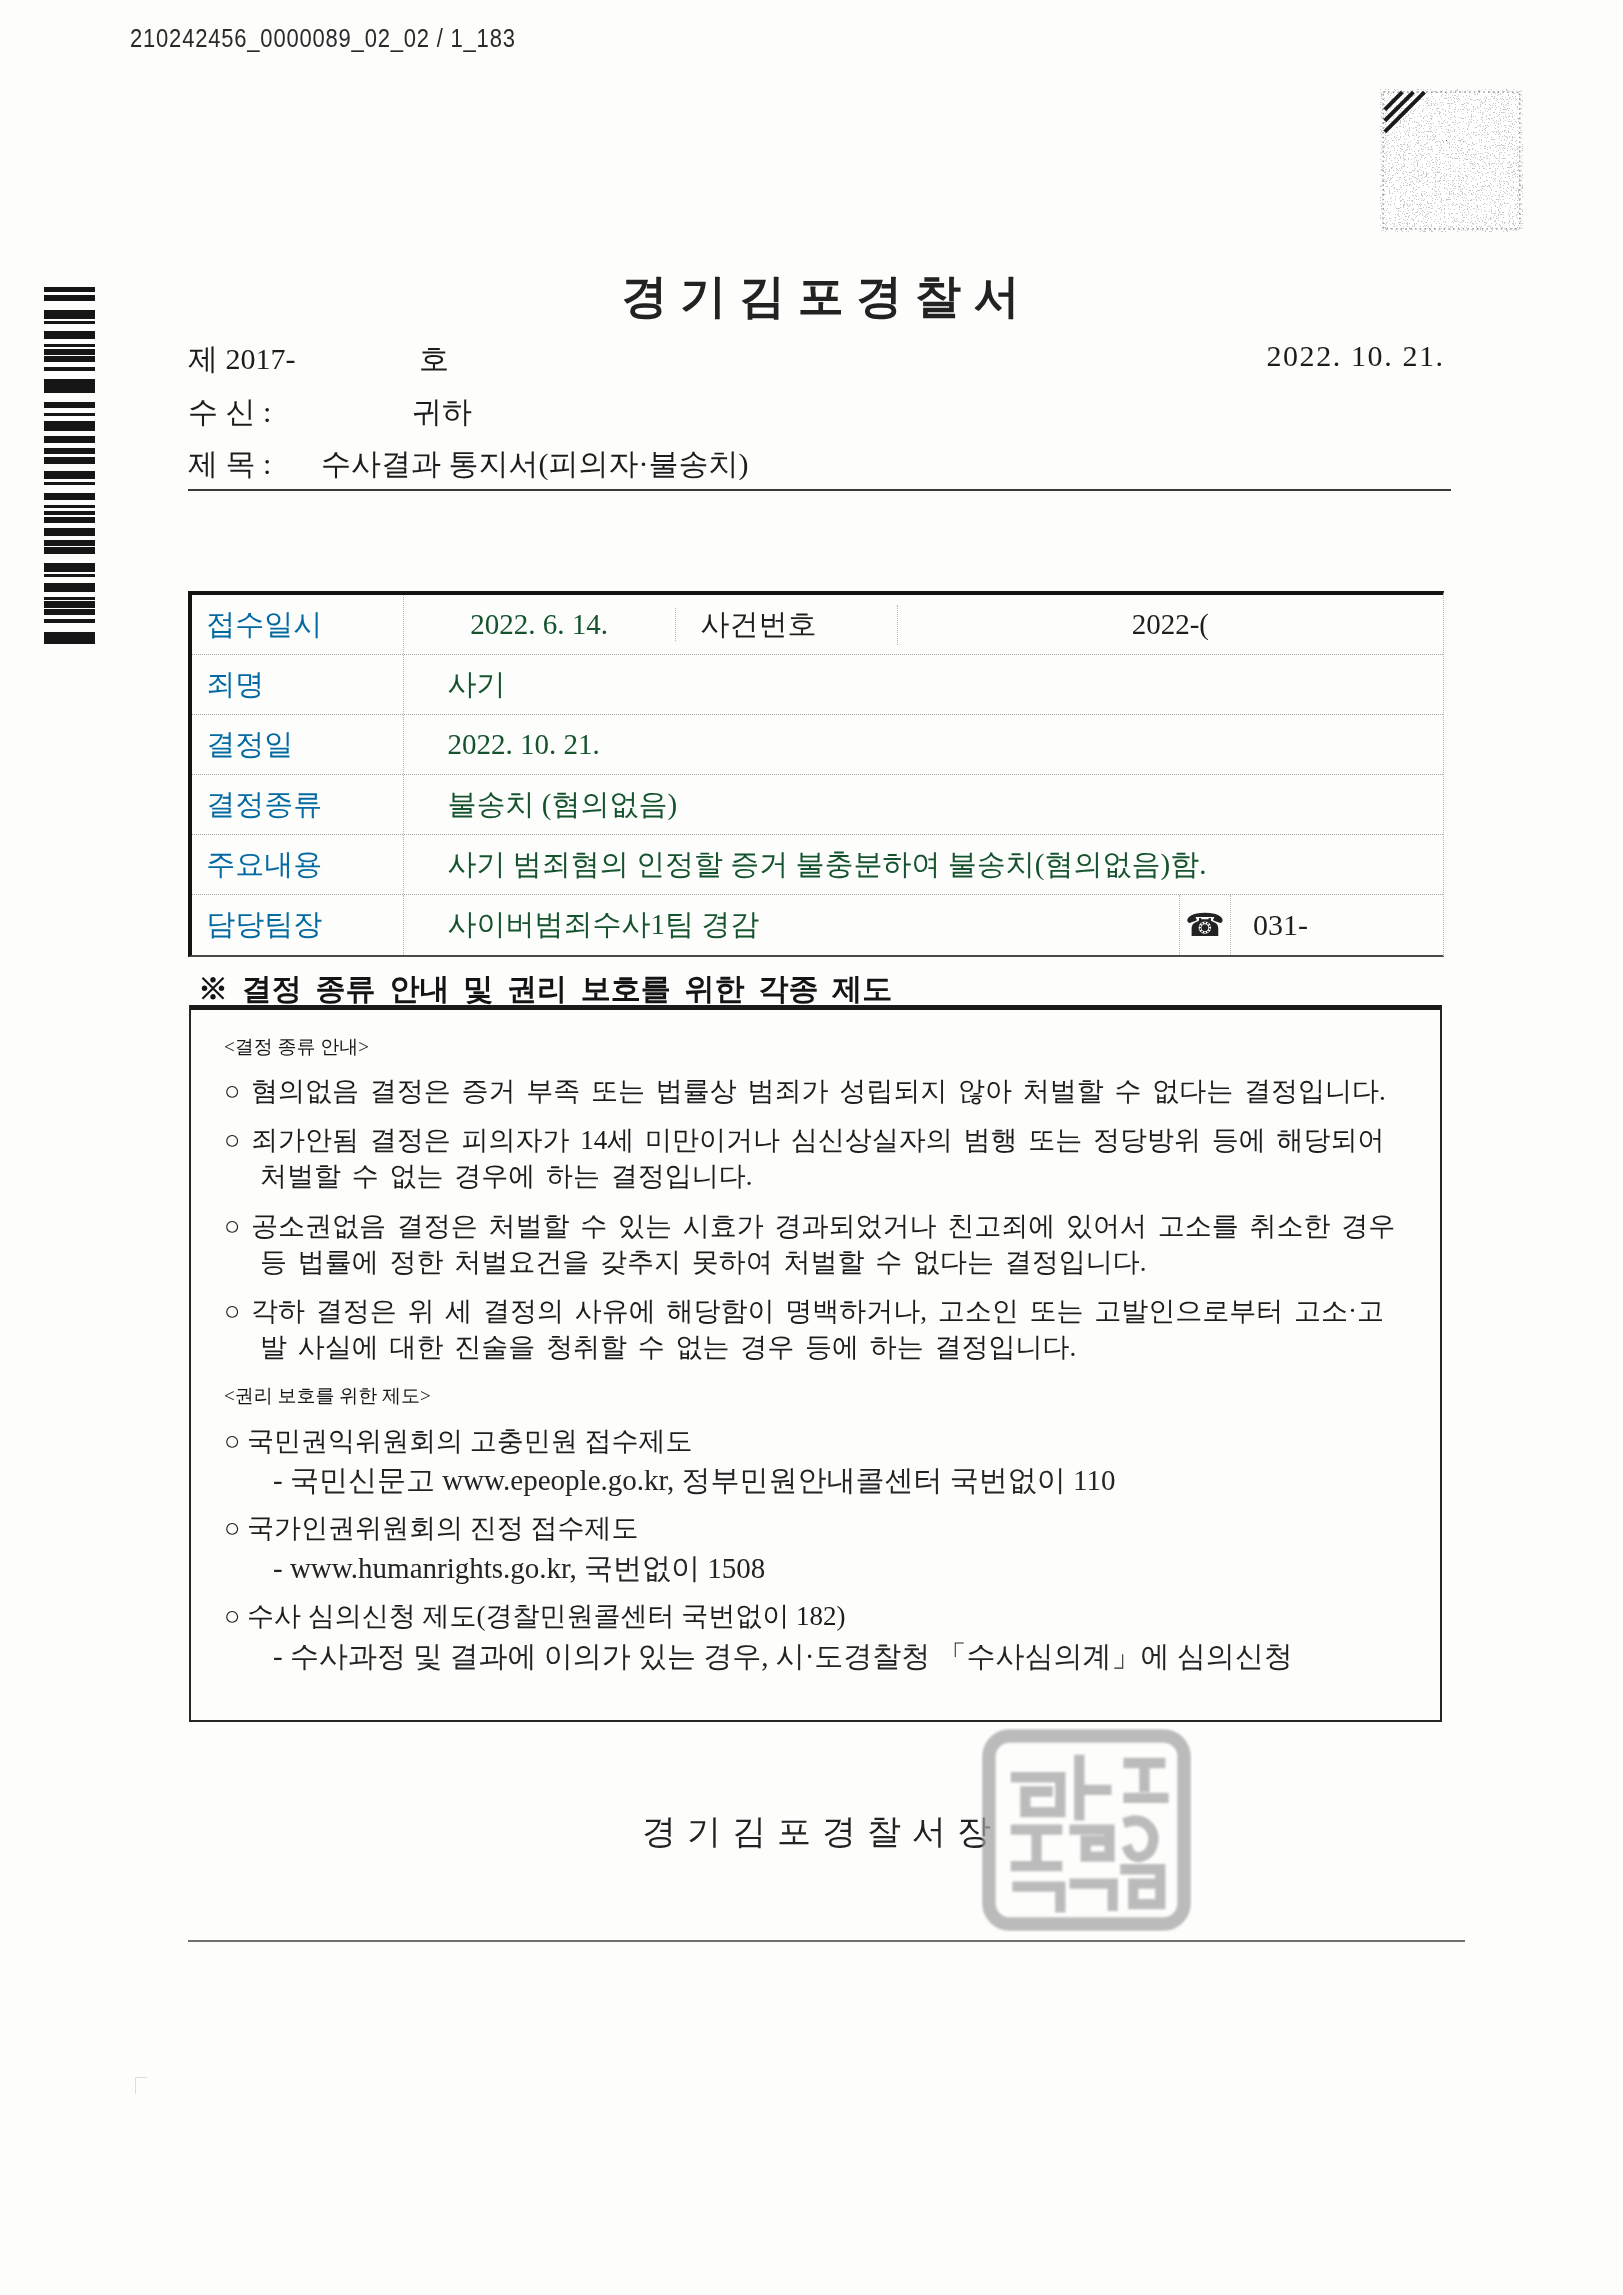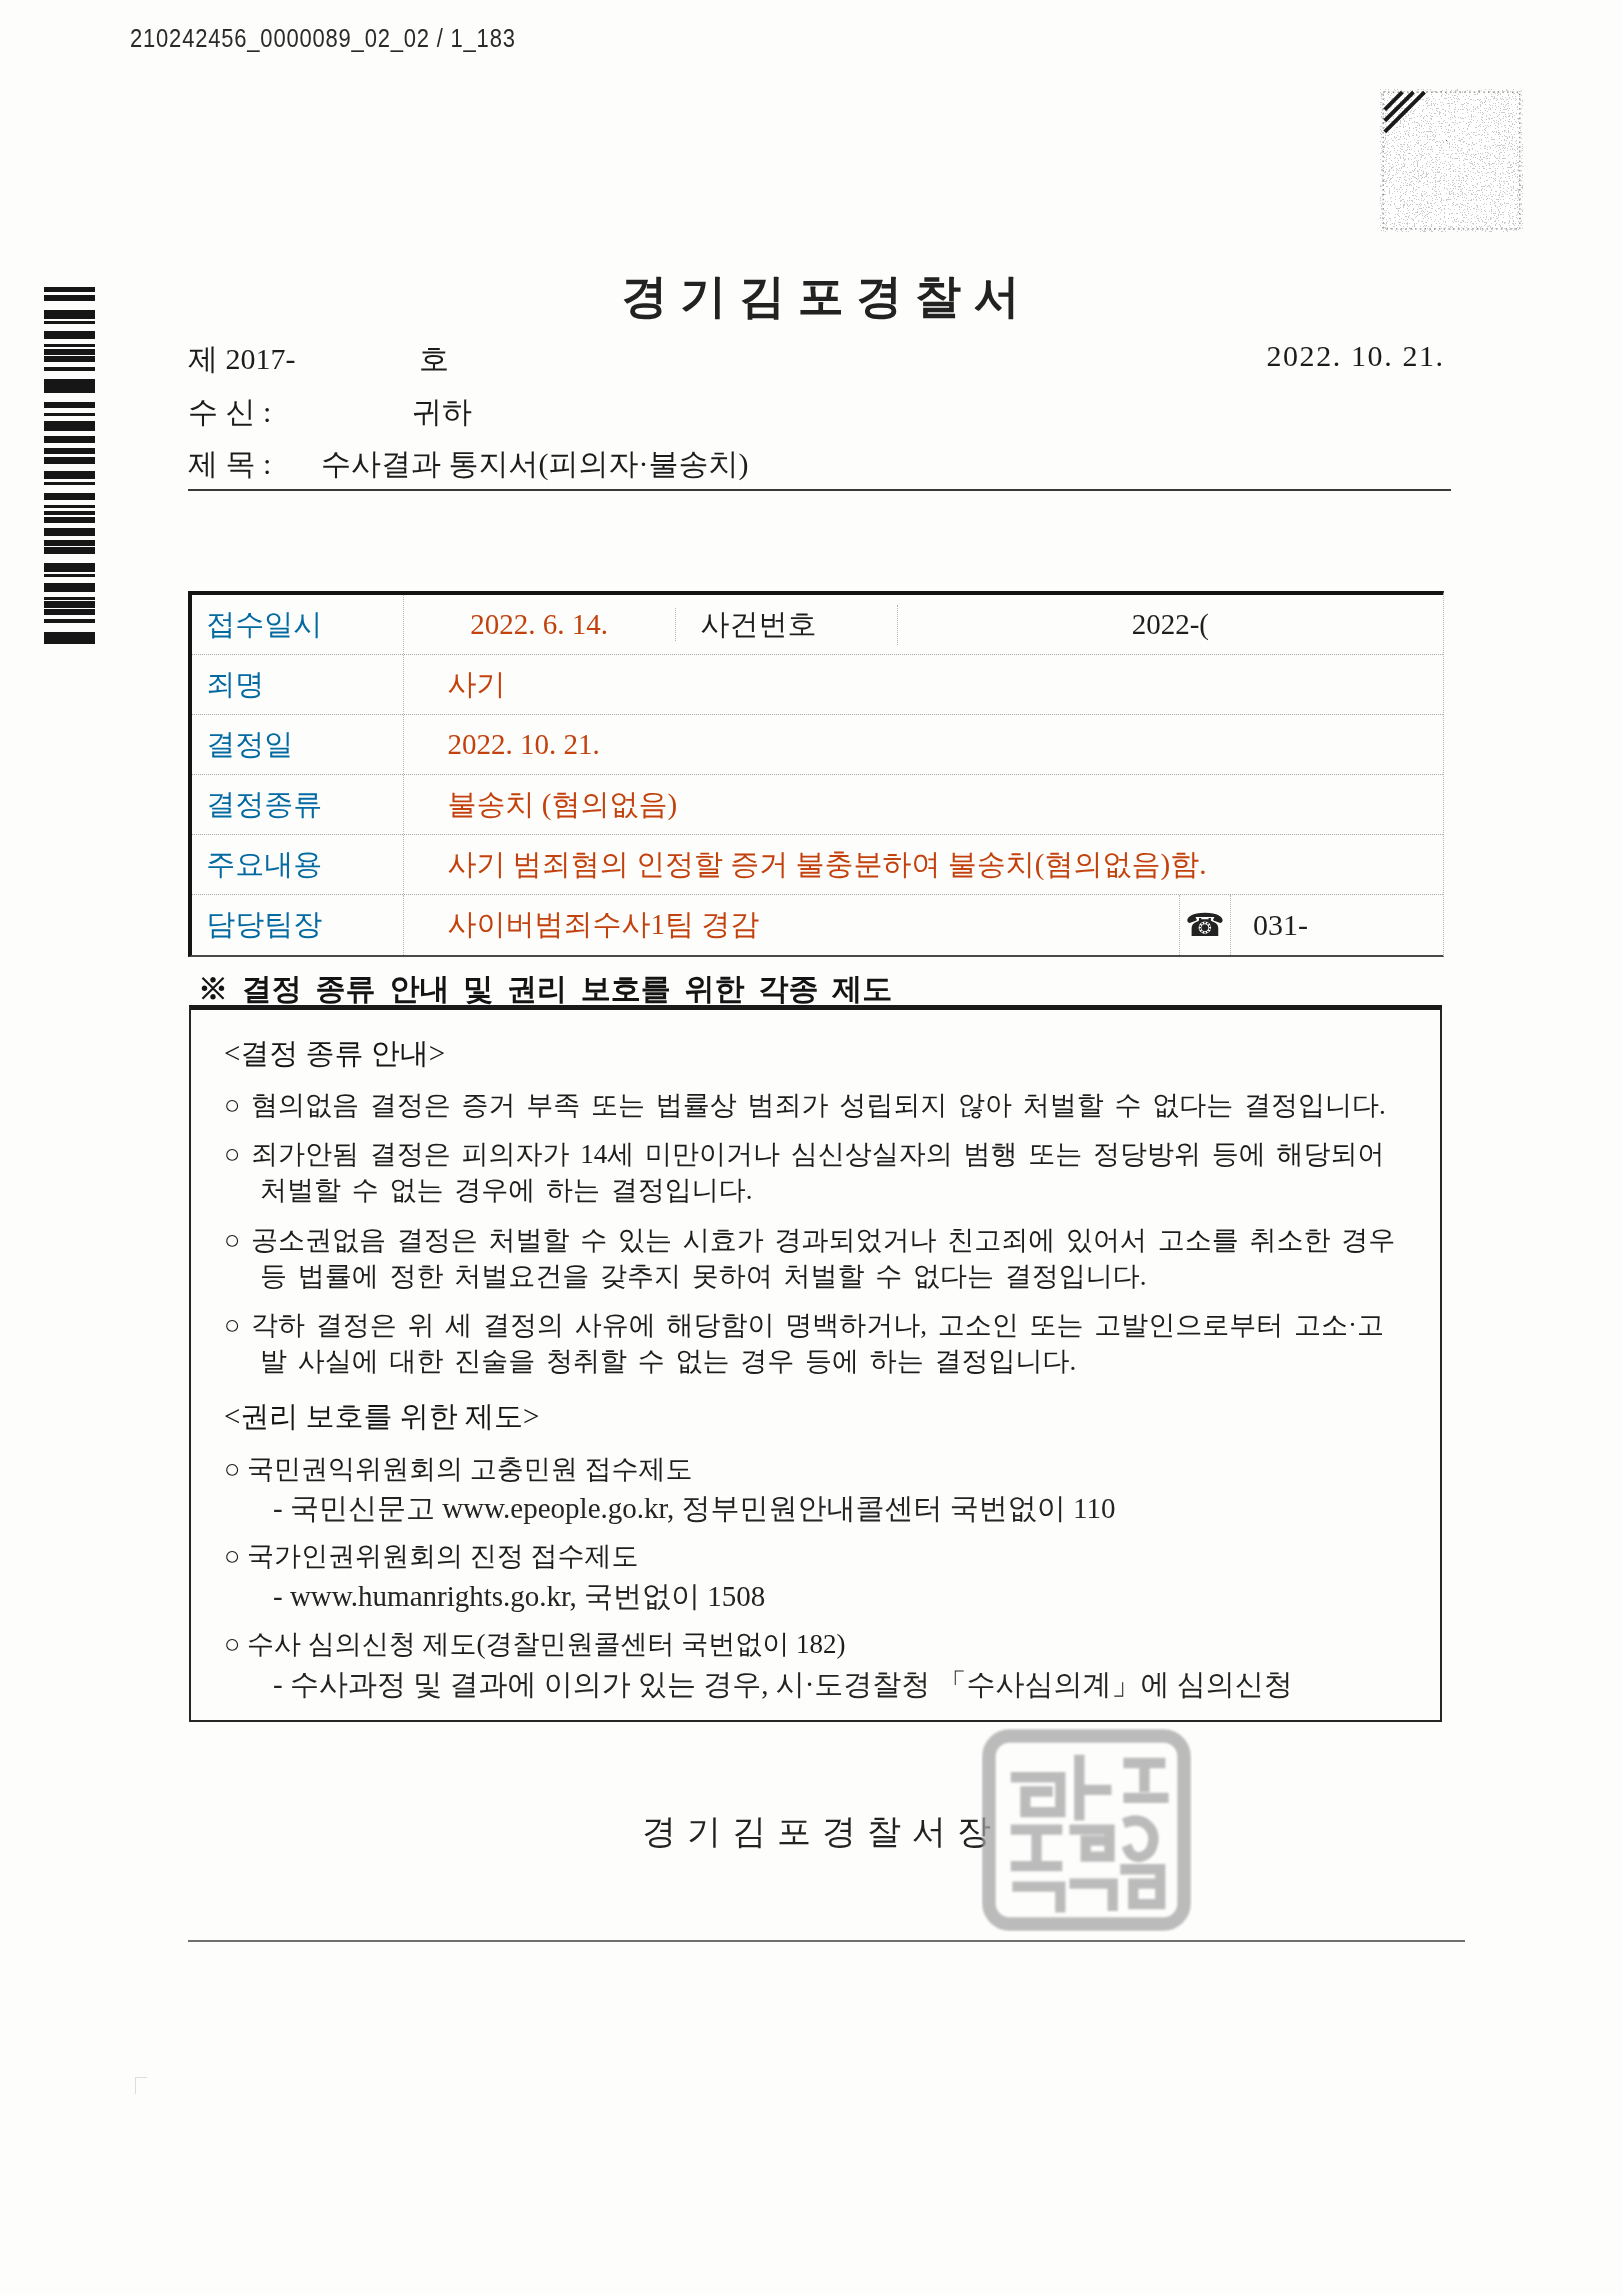--- a/index.html
+++ b/index.html
@@ -55,21 +55,21 @@
     box-sizing:border-box;
     font-size:29px;
   }
   .trow{display:flex;align-items:center;height:60px;border-bottom:1.6px dotted #a8a8a8;box-sizing:border-box;}
   .trow:last-child{border-bottom:none;}
   .tlabel{
     width:182px;padding:0 14.3px;flex:none;
     text-align:justify;text-align-last:justify;
     color:#0369a1;
   }
-  .tval{padding-left:44px;flex:1;color:#c2410c;}
+  .tval{padding-left:44px;flex:1;color:#14532d;}
   .tval.center{padding-left:0;text-align:center;flex:none;width:272px;border-right:1.6px dotted #b5b5b5;box-sizing:border-box;}
   .tlabel2{
     width:222px;flex:none;padding:0 25px;
     text-align:justify;text-align-last:justify;border-right:1.6px dotted #b5b5b5;box-sizing:border-box;
   }
   .tval2{flex:1;text-align:center;}
   .trow .vline{width:0;border-left:1.6px dotted #b5b5b5;height:100%;flex:none;}
   .phone-cell{flex:none;width:52px;height:100%;display:flex;align-items:center;justify-content:center;
     border-left:1.6px dotted #b5b5b5;border-right:1.6px dotted #b5b5b5;box-sizing:border-box;font-size:32px;color:#222;}
   .phone-num{flex:none;width:190px;padding-left:22px;font-size:30px;}
@@ -77,21 +77,21 @@
   
   .sec-heading{left:198px;top:969px;width:1110px;font-size:30px;font-weight:700;word-spacing:6.3px;color:#141414;}
   
   .notice-box{
     left:189px;top:1005px;width:1253px;height:717px;
     border:2.4px solid #262626;border-top:5.5px solid #1a1a1a;
     box-sizing:border-box;overflow:hidden;
     padding:17.4px 33px 8px 33px;
     font-size:27px;color:#1d1d1d;
   }
-  .notice-sec-title{font-size:29px;margin:6.3px 0 14.3px 0;color:#161616;}
+  .notice-sec-title{font-size:19px;margin:6.3px 0 14.3px 0;color:#161616;}
   .bullet{padding-left:36px;text-indent:-36px;line-height:1.33;margin-bottom:13.5px;word-spacing:4px;}
   .right-item{margin-bottom:12px;}
   .right-main{padding-left:36px;text-indent:-36px;line-height:1.3;}
   .right-sub{padding-left:49px;font-size:29px;line-height:1.3;margin-top:3.2px;color:#242424;}
   .sec2-title{margin-top:17.4px;}
   
   .signature{
     left:642px;top:1809px;width:476px;
     font-size:34px;letter-spacing:11px;color:#222;font-weight:500;
   }

